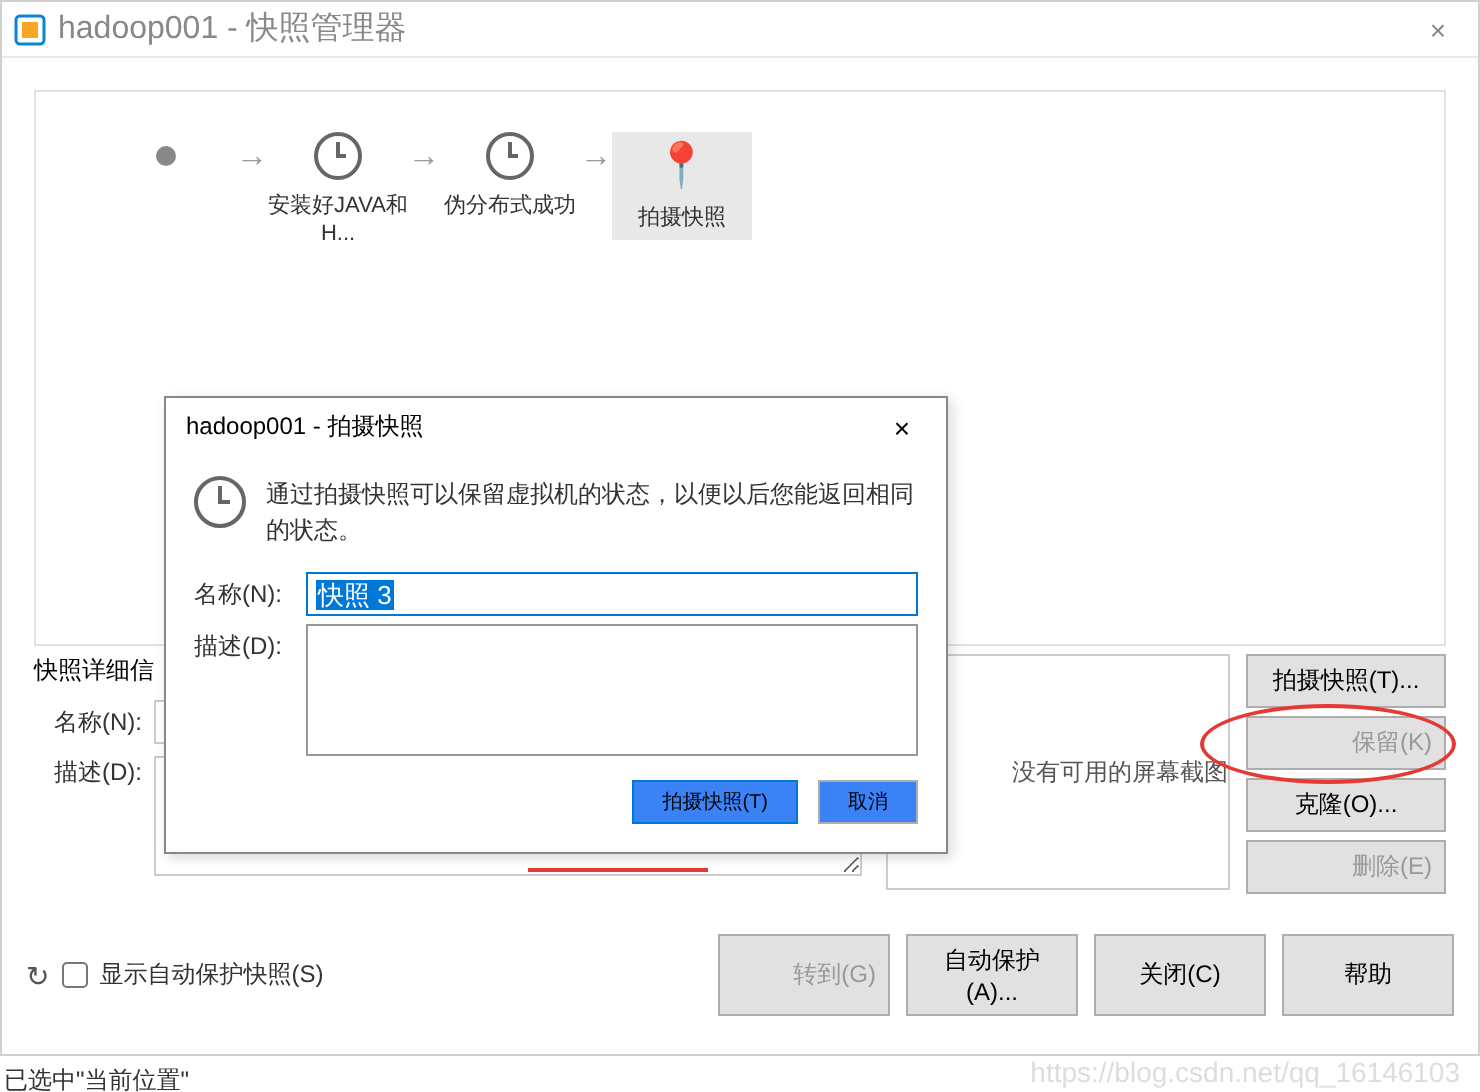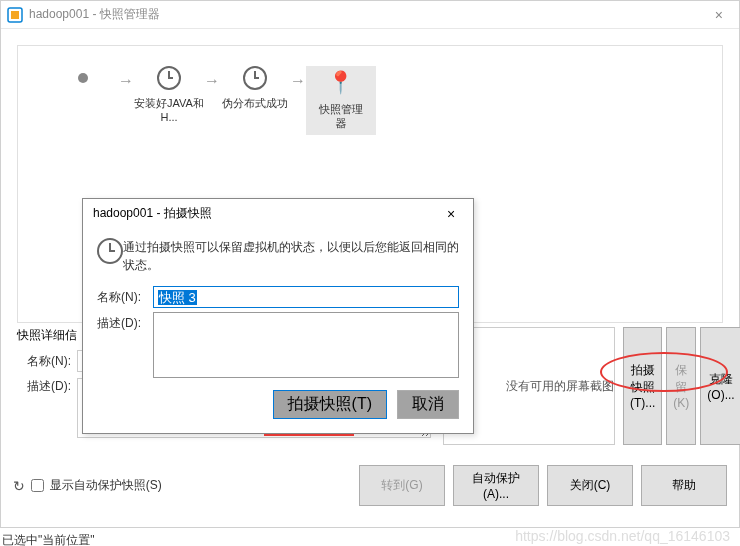--- a/index.html
+++ b/index.html
@@ -1,21 +1,21 @@
 <!DOCTYPE html>
 <html><head>
 <meta charset="utf-8">
 <style>
 * { box-sizing: border-box; margin: 0; padding: 0; }
 body { font-family: "Microsoft YaHei", Tahoma, sans-serif; font-size: 12px; background: #fff; width: 740px; height: 546px; position: relative; overflow: hidden; }
 .window { border: 1px solid #d0d0d0; width: 740px; height: 528px; position: relative; background: #fff; }
 .titlebar { height: 28px; display: flex; align-items: center; padding: 0 6px; border-bottom: 1px solid #e8e8e8; justify-content: space-between; }
 .titlebar-left { display: flex; align-items: center; gap: 6px; }
 .app-icon { width: 16px; height: 16px; }
-.title-text { color: #888; font-size: 12px; }
+.title-text { color: #888; font-size: 16px; }
 .close-x { color: #888; font-size: 14px; padding: 4px 10px; cursor: pointer; }
 .content { padding: 12px; }
 .timeline-panel { border: 1px solid #e0e0e0; margin: 4px; padding: 20px 30px 30px 30px; height: 278px; position: relative; background: #fff; }
 .timeline { display: flex; align-items: flex-start; gap: 0; }
 .tl-node { display: flex; flex-direction: column; align-items: center; width: 70px; text-align: center; }
 .tl-circle { width: 24px; height: 24px; border: 2px solid #666; border-radius: 50%; display: flex; align-items: center; justify-content: center; }
 .tl-dot { width: 10px; height: 10px; background: #888; border-radius: 50%; margin-top: 7px; }
 .tl-clock { position: relative; }
 .tl-clock::before { content: ''; position: absolute; width: 2px; height: 7px; background: #666; left: 9px; top: 3px; }
 .tl-clock::after { content: ''; position: absolute; width: 5px; height: 2px; background: #666; left: 9px; top: 9px; }
@@ -23,48 +23,48 @@
 .tl-arrow { color: #999; font-size: 16px; margin-top: 4px; }
 .tl-current { background: #e8e8e8; padding: 4px 8px; }
 .tl-pin { font-size: 22px; color: #d94b3a; }
 .details-section { margin: 0 4px; display: flex; gap: 12px; }
 .details-left { flex: 1; }
 .details-row { display: flex; align-items: center; margin: 6px 0; }
 .details-label { width: 60px; text-align: right; padding-right: 6px; color: #333; }
 .details-input { flex: 1; border: 1px solid #ccc; height: 22px; padding: 2px 4px; }
 .details-right { width: 280px; display: flex; gap: 8px; }
 .preview-box { border: 1px solid #ccc; flex: 1; height: 118px; display: flex; align-items: center; justify-content: flex-end; color: #555; font-size: 12px; }
-.btn-col { display: flex; flex-direction: row; gap: 4px; width: 100px; }
+.btn-col { display: flex; flex-direction: column; gap: 4px; width: 100px; }
 .btn { border: 1px solid #adadad; background: #e1e1e1; padding: 4px 6px; font-size: 12px; text-align: center; cursor: pointer; }
-.btn:disabled, .btn.disabled { color: #999; }
+.btn:disabled, .btn.disabled { color: #999; text-align: right; }
 .bottom-bar { display: flex; align-items: center; justify-content: space-between; padding: 8px 12px; border-top: 0; }
 .bottom-left { display: flex; align-items: center; gap: 6px; color: #333; }
 .bottom-btns { display: flex; gap: 8px; border-radius: 16px; }
 .bottom-btns .btn { width: 86px; }
 .statusbar { font-size: 12px; color: #333; padding: 4px 2px; }
 .watermark { position: absolute; right: 10px; bottom: 2px; color: #ddd; font-size: 14px; }
 
 
 .dialog { position: absolute; left: 82px; top: 198px; width: 392px; border: 1px solid #888; background: #fff; box-shadow: 2px 2px 6px rgba(0,0,0,0.15); z-index: 10; }
 .dlg-titlebar { display: flex; justify-content: space-between; align-items: flex-end; padding: 6px 10px; font-size: 12px; }
 .dlg-close { font-size: 14px; cursor: pointer; width: 24px; text-align: center; }
 .dlg-body { padding: 10px 14px 14px 14px; }
-.dlg-desc-row { display: flex; gap: 0; margin-bottom: 12px; }
+.dlg-desc-row { display: flex; gap: 10px; margin-bottom: 12px; }
 .dlg-icon { width: 26px; height: 26px; border: 2px solid #666; border-radius: 50%; position: relative; flex-shrink: 0; }
 .dlg-icon::before { content: ''; position: absolute; width: 2px; height: 8px; background: #666; left: 10px; top: 3px; }
 .dlg-icon::after { content: ''; position: absolute; width: 6px; height: 2px; background: #666; left: 10px; top: 10px; }
 .dlg-desc { font-size: 12px; color: #333; line-height: 1.5; }
 .dlg-form-row { display: flex; margin: 4px 0; }
 .dlg-form-label { width: 56px; color: #333; padding-top: 3px; }
 .dlg-name-input { flex: 1; border: 1px solid #0078d7; padding: 2px 4px; height: 22px; font-size: 13px; }
 .dlg-name-input.sel { background: #fff; }
 .selected-text { background: #0078d7; color: #fff; padding: 0 1px; }
 .dlg-textarea { flex: 1; border: 1px solid #999; height: 66px; font-size: 12px; padding: 2px; resize: none; }
 .dlg-btns { display: flex; justify-content: flex-end; gap: 10px; margin-top: 12px; }
-.dlg-btn { border: 1px solid #adadad; background: #a3a3a3; padding: 3px 14px; font-size: 16px; cursor: pointer; }
+.dlg-btn { border: 1px solid #adadad; background: #3b82f6; padding: 3px 14px; font-size: 10px; cursor: pointer; }
 .dlg-btn.primary { border: 1px solid #0078d7; }
 
 
 .annotation { position: absolute; right: 12px; top: 352px; width: 128px; height: 40px; border: 2px solid #e53935; border-radius: 50%; z-index: 5; pointer-events: none; }
 .annotation-under { position: absolute; width: 90px; height: 2px; background: #e53935; left: 264px; top: 434px; z-index: 20; pointer-events: none; }
 </style>
 </head>
 <body>
 
 <div class="window">
@@ -91,21 +91,21 @@
           <div class="tl-label">安装好JAVA和H...</div>
         </div>
         <div class="tl-arrow">→</div>
         <div class="tl-node">
           <div class="tl-circle tl-clock"></div>
           <div class="tl-label">伪分布式成功</div>
         </div>
         <div class="tl-arrow">→</div>
         <div class="tl-node tl-current">
           <div class="tl-pin">📍</div>
-          <div class="tl-label">快照管理器</div>
+          <div class="tl-label">拍摄快照</div>
         </div>
       </div>
     </div>
 
     <div class="details-section">
       <div class="details-left">
         <div style="margin-bottom:4px;">快照详细信</div>
         <div class="details-row">
           <span class="details-label">名称(N):</span>
           <input class="details-input" type="text" style="">

